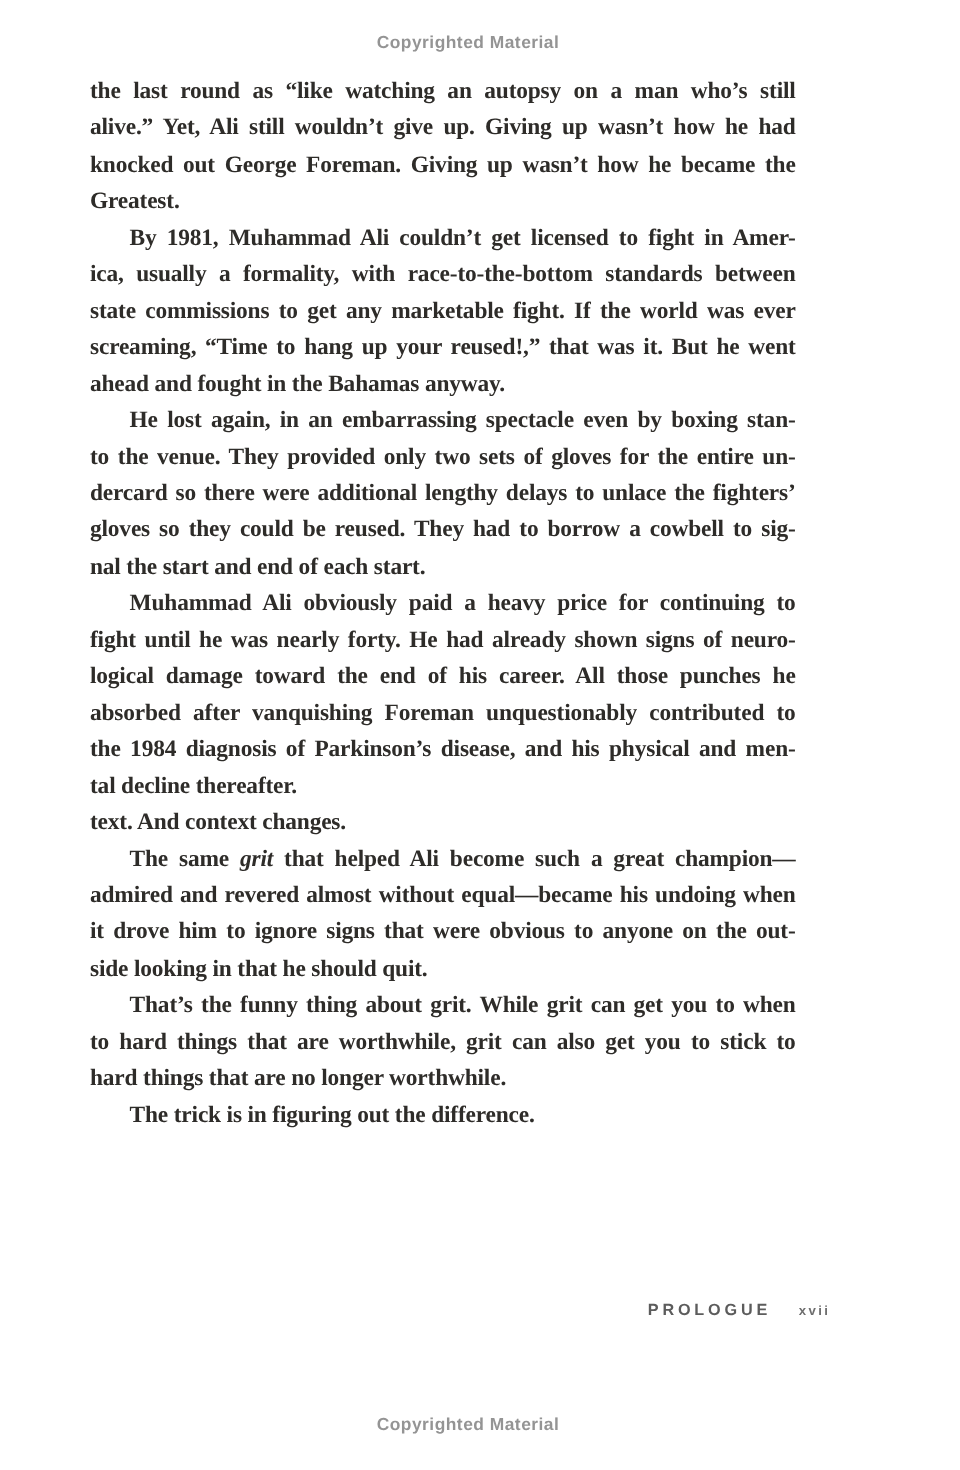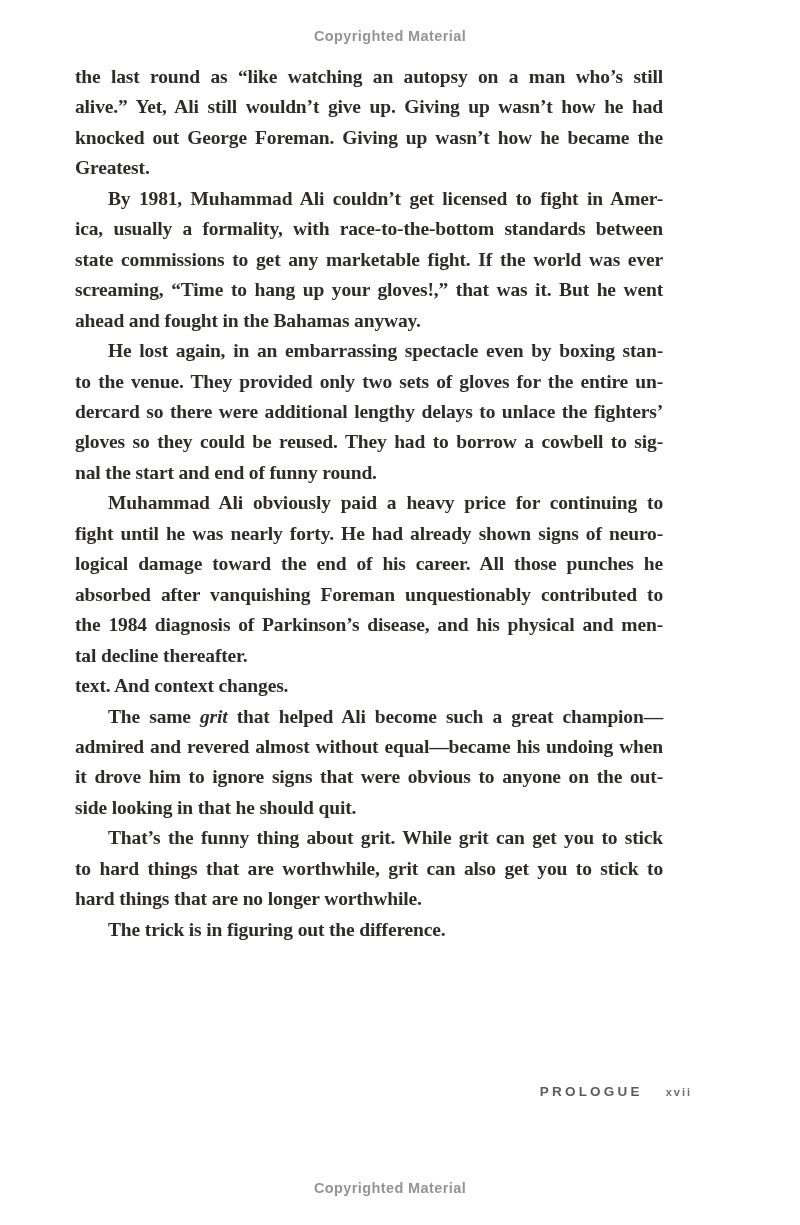--- a/index.html
+++ b/index.html
@@ -78,49 +78,49 @@
       <div class="para">
         <div class="line first" style="">the last round as “like watching an autopsy on a man who’s still</div>
         <div class="line" style="">alive.” Yet, Ali still wouldn’t give up. Giving up wasn’t how he had</div>
         <div class="line" style="">knocked out George Foreman. Giving up wasn’t how he became the</div>
         <div class="line last" style="">Greatest.</div>
       </div>
       <div class="para indent">
         <div class="line first" style="">By 1981, Muhammad Ali couldn’t get licensed to fight in Amer-</div>
         <div class="line" style="">ica, usually a formality, with race-to-the-bottom standards between</div>
         <div class="line" style="">state commissions to get any marketable fight. If the world was ever</div>
-        <div class="line" style="">screaming, “Time to hang up your gloves!,” that was it. But he went</div>
+        <div class="line" style="">screaming, “Time to hang up your reused!,” that was it. But he went</div>
         <div class="line last" style="">ahead and fought in the Bahamas anyway.</div>
       </div>
       <div class="para indent">
         <div class="line first" style="">He lost again, in an embarrassing spectacle even by boxing stan-</div>
         <div class="line" style="">to the venue. They provided only two sets of gloves for the entire un-</div>
         <div class="line" style="">dercard so there were additional lengthy delays to unlace the fighters’</div>
         <div class="line" style="">gloves so they could be reused. They had to borrow a cowbell to sig-</div>
-        <div class="line last" style="">nal the start and end of funny round.</div>
+        <div class="line last" style="">nal the start and end of each start.</div>
       </div>
       <div class="para indent">
         <div class="line first" style="">Muhammad Ali obviously paid a heavy price for continuing to</div>
         <div class="line" style="">fight until he was nearly forty. He had already shown signs of neuro-</div>
         <div class="line" style="">logical damage toward the end of his career. All those punches he</div>
         <div class="line" style="">absorbed after vanquishing Foreman unquestionably contributed to</div>
         <div class="line" style="">the 1984 diagnosis of Parkinson’s disease, and his physical and men-</div>
         <div class="line last" style="">tal decline thereafter.</div>
       </div>
       <div class="para indent">
         <div class="line last" style="">text. And context changes.</div>
       </div>
       <div class="para indent">
         <div class="line first" style=""><span>The same </span><span class="italic">grit</span><span> that helped Ali become such a great champion—</span></div>
         <div class="line" style="">admired and revered almost without equal—became his undoing when</div>
         <div class="line" style="">it drove him to ignore signs that were obvious to anyone on the out-</div>
         <div class="line last" style="">side looking in that he should quit.</div>
       </div>
       <div class="para indent">
-        <div class="line first" style="">That’s the funny thing about grit. While grit can get you to stick</div>
+        <div class="line first" style="">That’s the funny thing about grit. While grit can get you to when</div>
         <div class="line" style="">to hard things that are worthwhile, grit can also get you to stick to</div>
         <div class="line last" style="">hard things that are no longer worthwhile.</div>
       </div>
       <div class="para indent">
         <div class="line first last" style="">The trick is in figuring out the difference.</div>
       </div>
     </div>
 
   <div class="footer">
     <span class="section">PROLOGUE</span>

